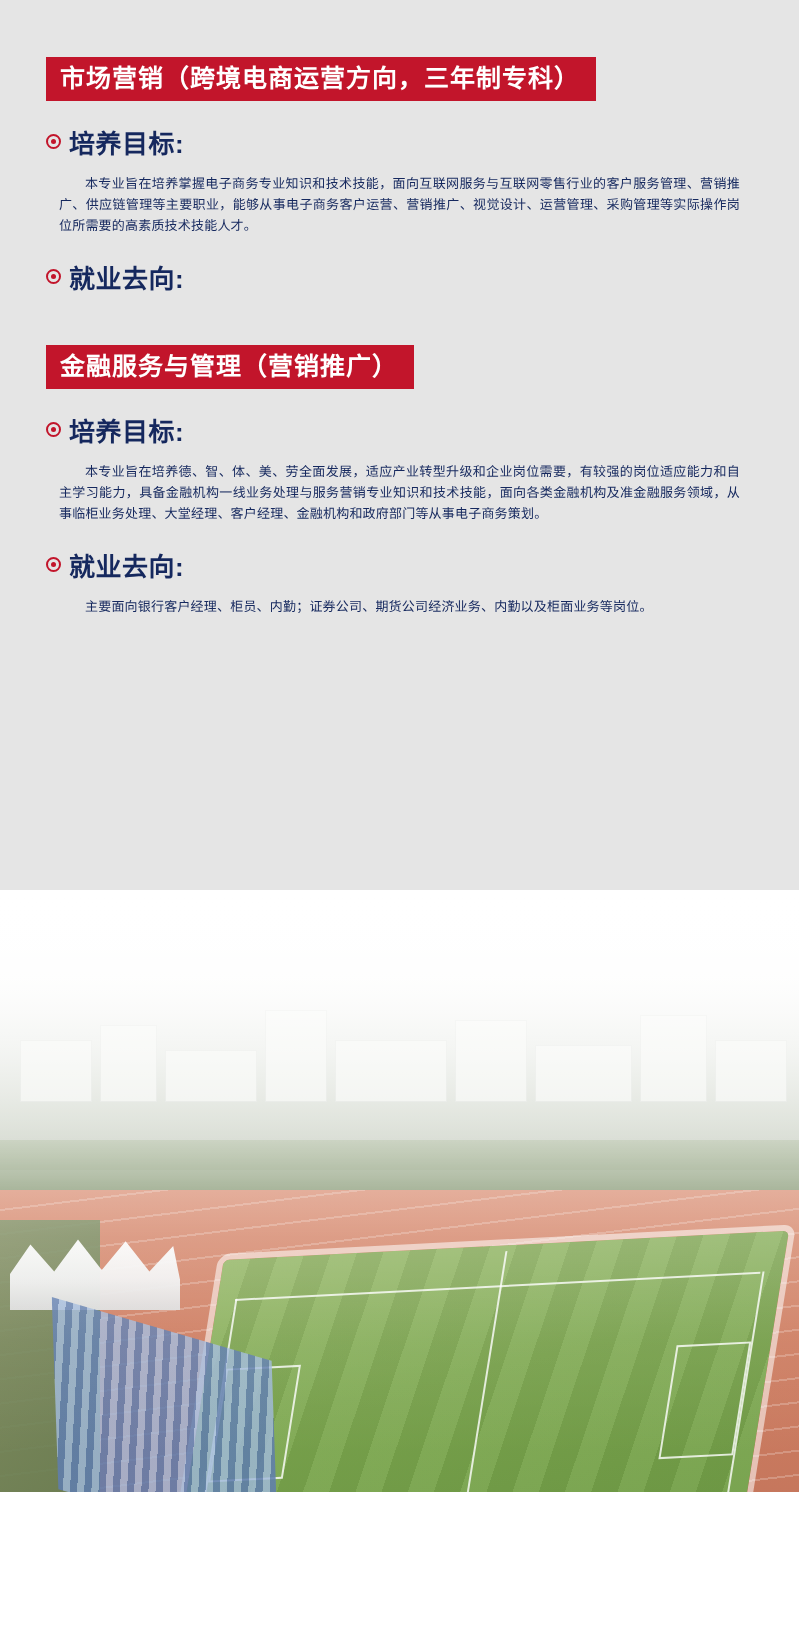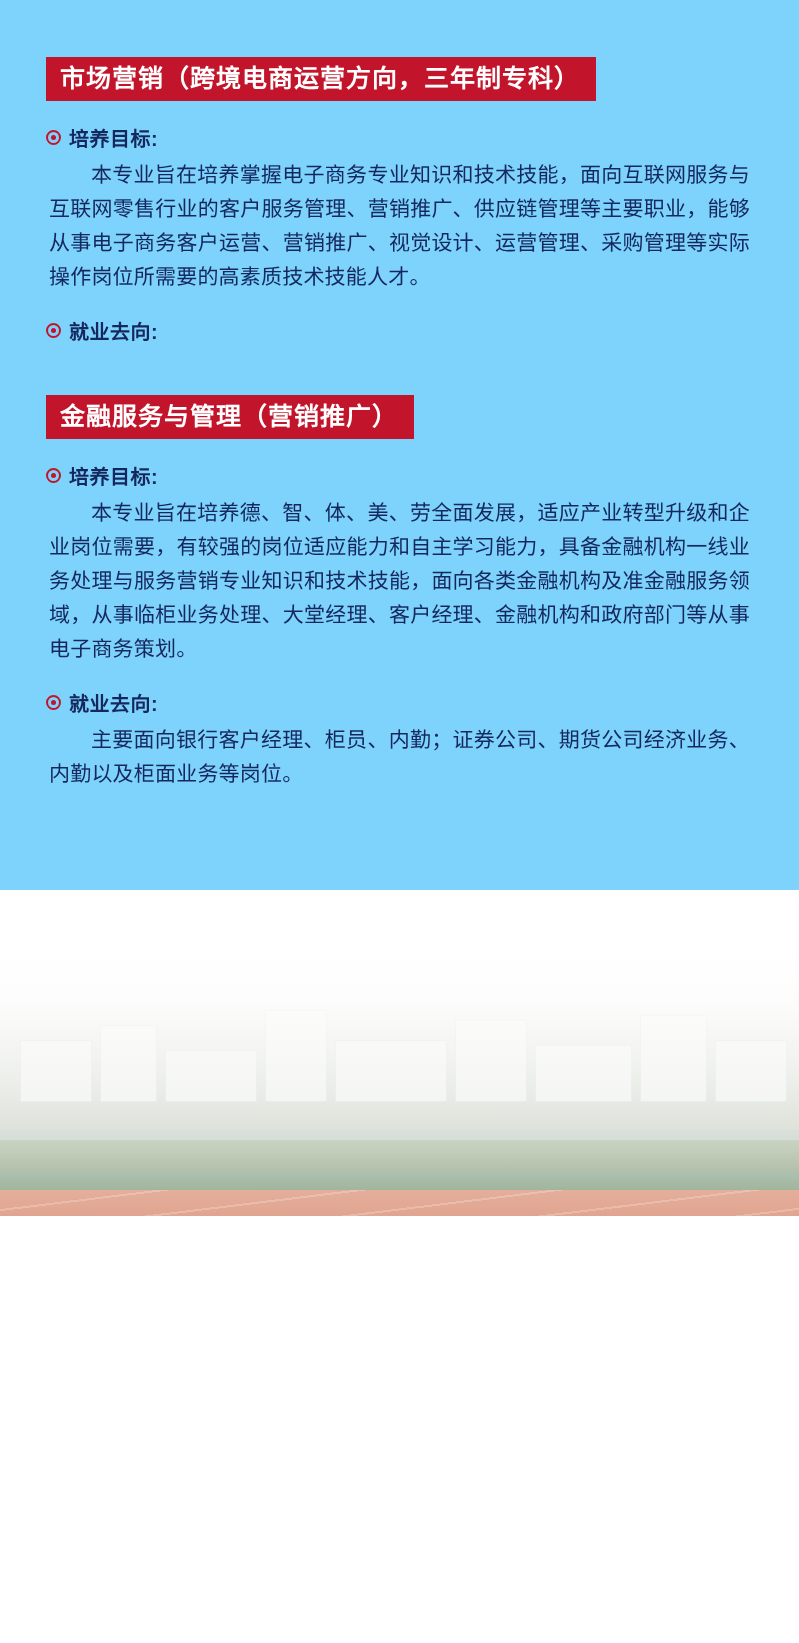--- a/index.html
+++ b/index.html
@@ -11,23 +11,23 @@
     height: 1643px;
     background: #ffffff;
     font-family: "Liberation Sans", "DejaVu Sans", sans-serif;
     overflow: hidden;
     position: relative;
   }
 
   .page {
     position: relative;
     width: 799px;
-    height: 1216px;
+    height: 1492px;
     overflow: hidden;
-    background: #7dd3fc;
+    background: #e5e5e5;
   }
 
   
   .photo-area {
     position: absolute;
     left: 0;
     top: 890px;
     width: 799px;
     height: 753px;
     overflow: hidden;
@@ -192,33 +192,33 @@
     position: absolute;
     left: 50%; top: 50%;
     width: 5px; height: 5px;
     margin-left: -2.5px;
     margin-top: -2.5px;
     border-radius: 50%;
     background: #c2152b;
   }
 
   .sub-title {
-    font-size: 20px;
+    font-size: 26px;
     font-weight: bold;
     color: #15285e;
     letter-spacing: 0.5px;
   }
 
   .body-text {
-    font-size: 21px;
+    font-size: 13px;
     line-height: 1.62;
     color: #15285e;
     text-align: justify;
     text-indent: 2em;
-    margin: 3px;
+    margin: 13px;
     letter-spacing: 0.2px;
   }
 
   .gap-between-sections {
     height: 44px;
   }
 </style>
 </head>
 <body>
 

